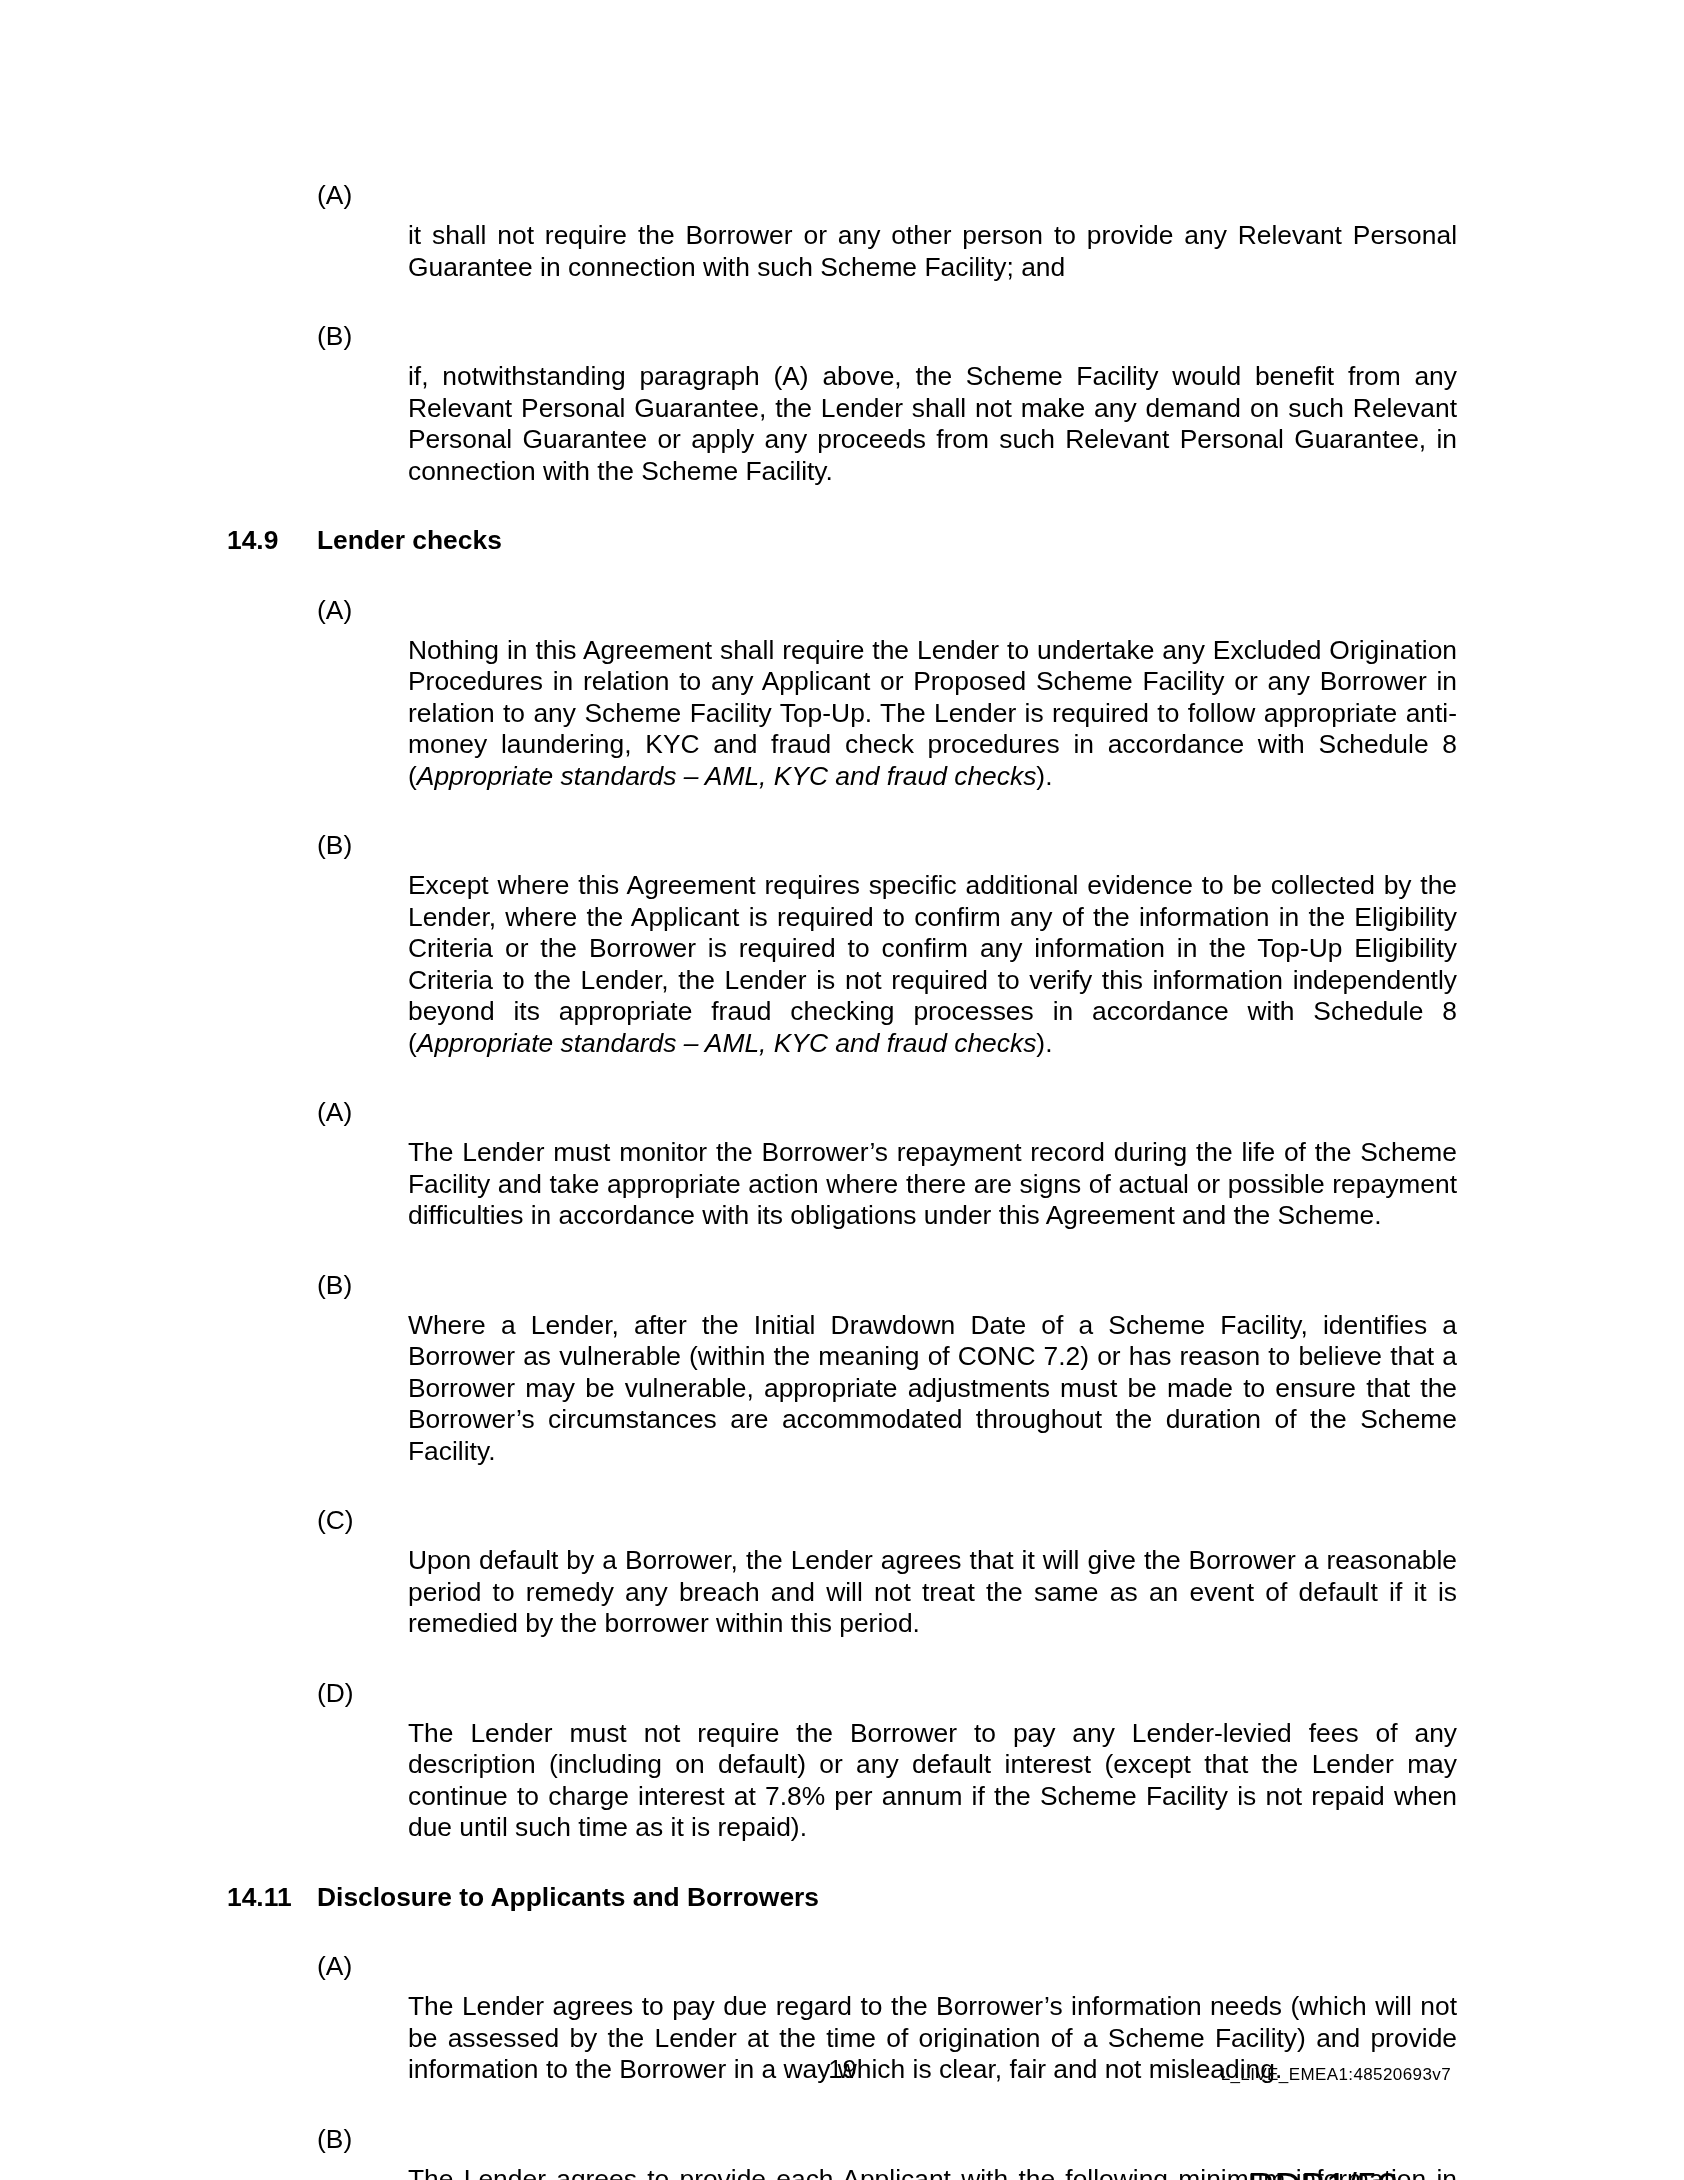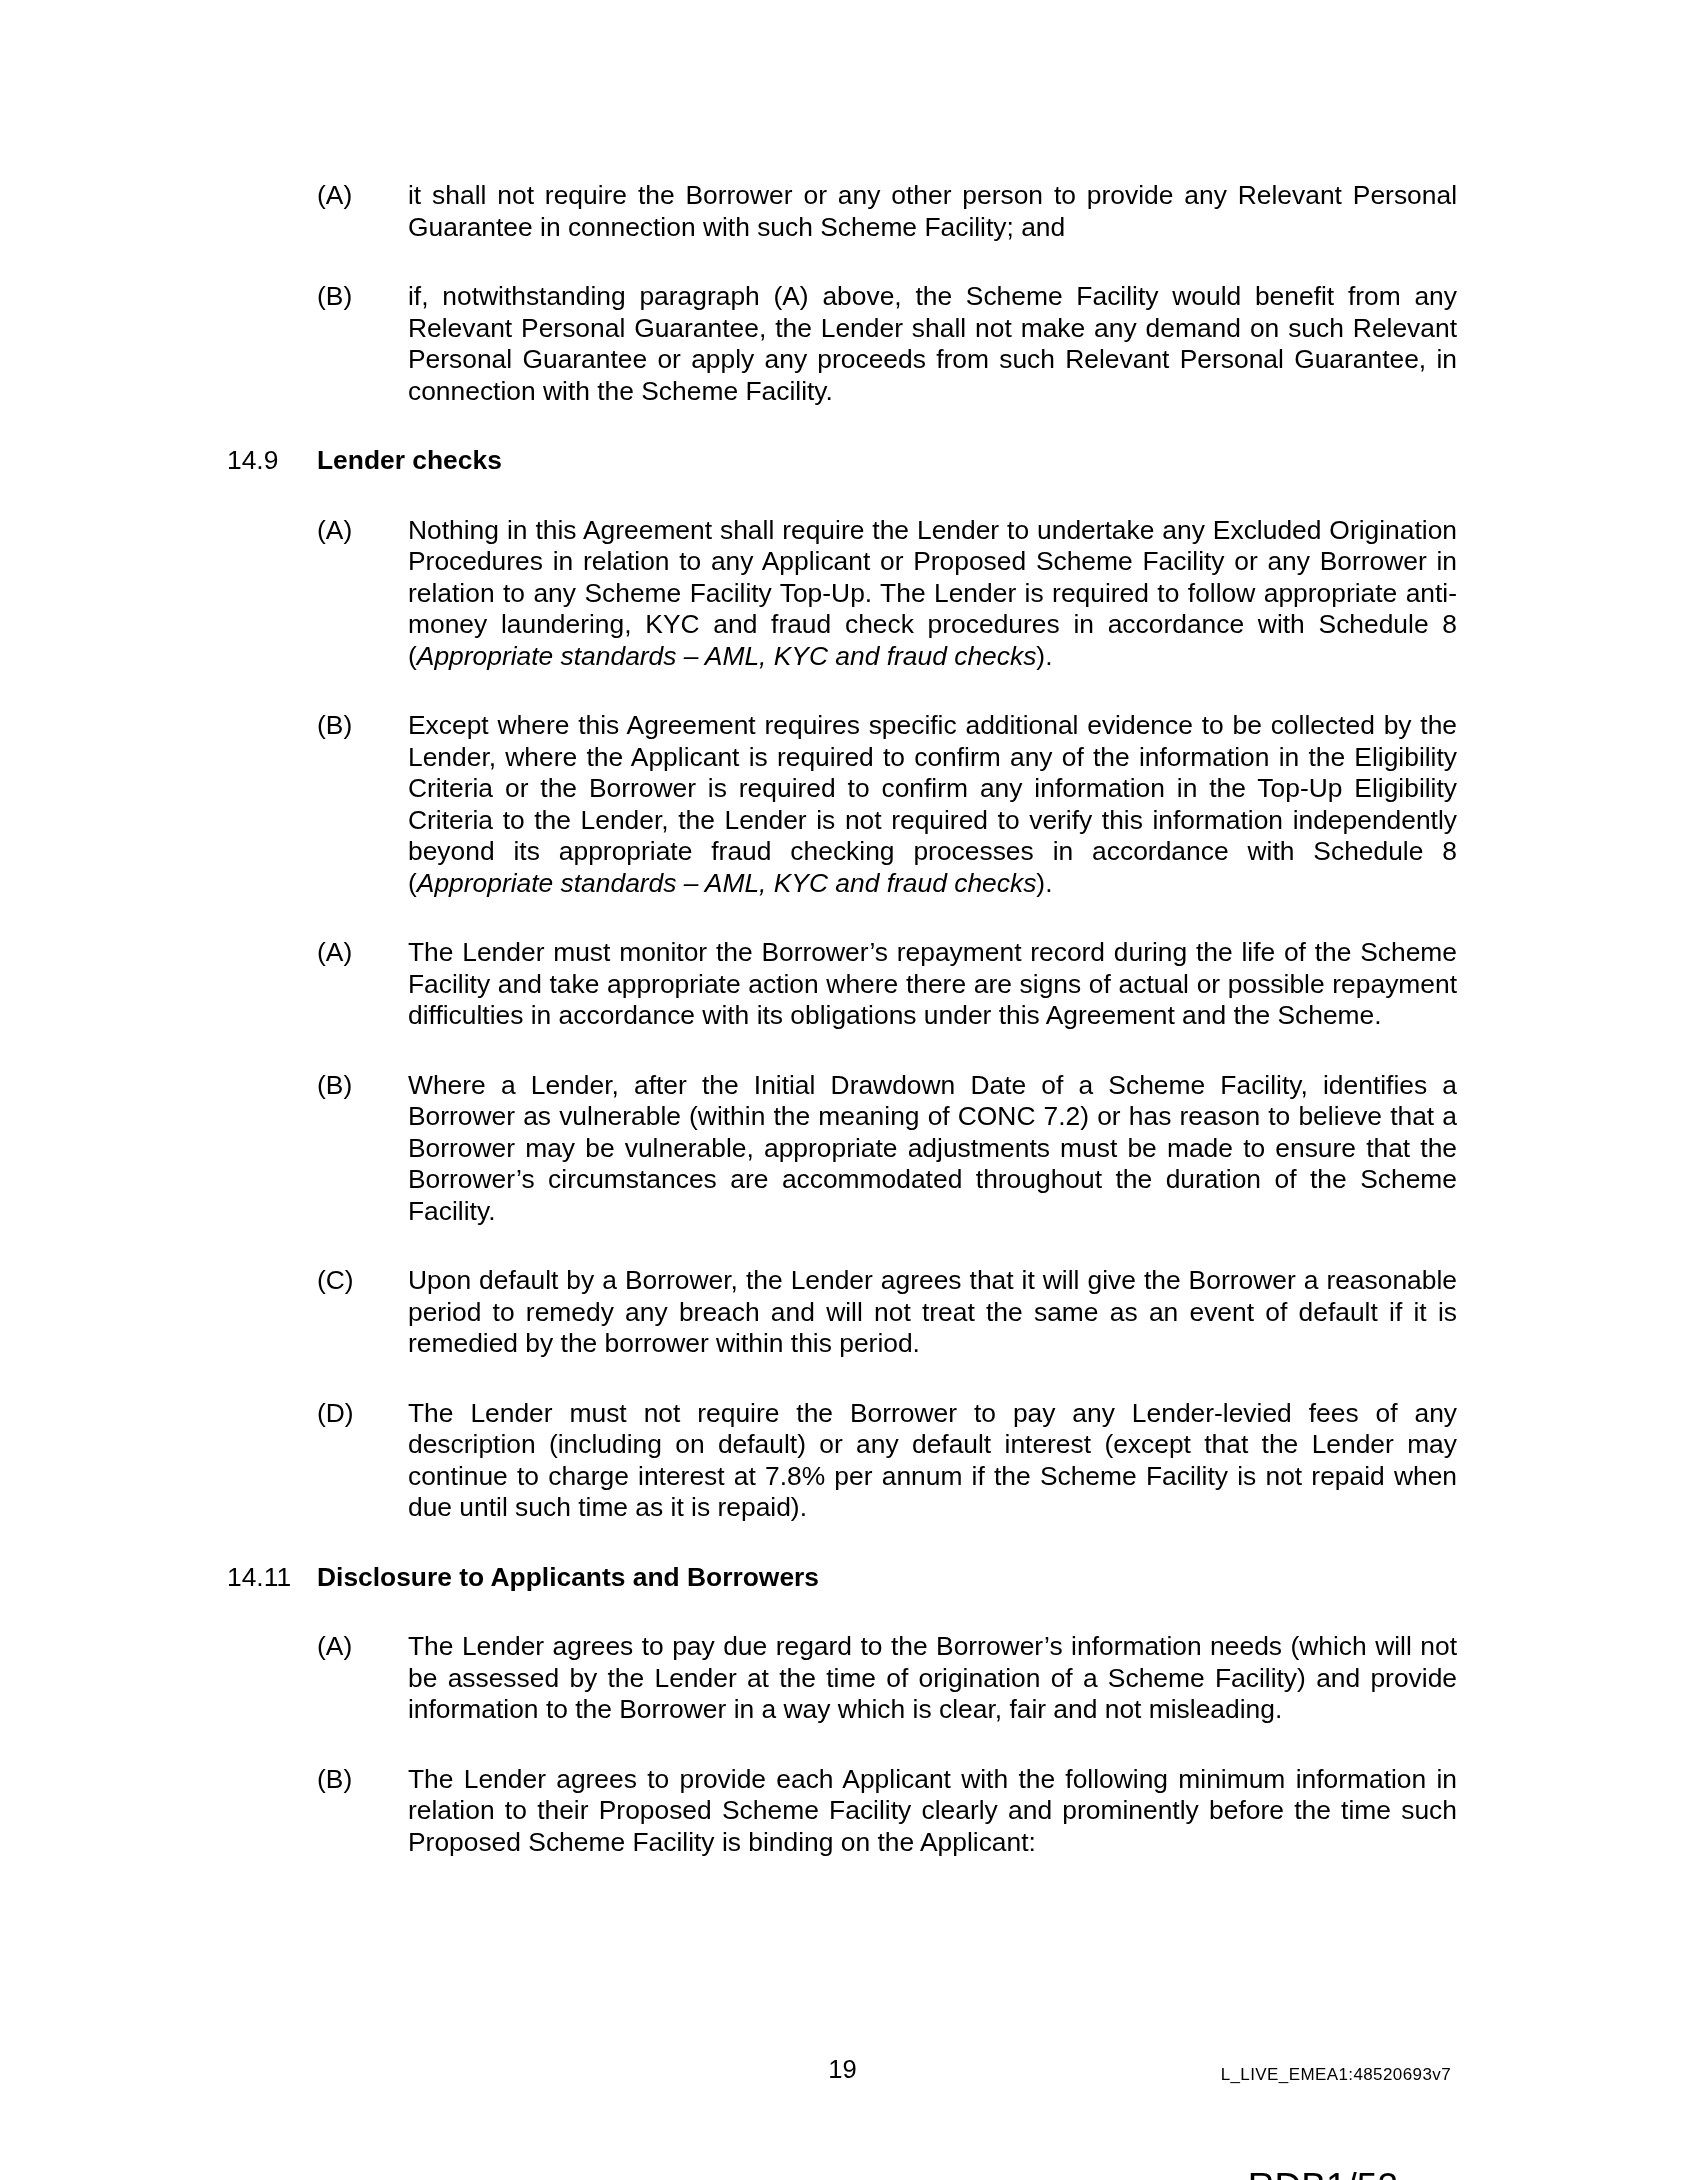--- a/index.html
+++ b/index.html
@@ -29,29 +29,30 @@
     margin-left: 90px;
     margin-bottom: 38px;
   }
   .clause-row .marker {
     flex: 0 0 91px;
     width: 91px;
   }
   .clause-row .clause-body {
     width: 1049px;
     text-align: justify;
+    margin-top: 40px;
   }
   .section-heading {
     display: flex;
     margin-bottom: 38px;
   }
   .section-heading .sec-num {
     flex: 0 0 90px;
     width: 90px;
-    font-weight: normal;
+    font-weight: bold;
   }
   .section-heading .sec-title {
     font-weight: bold;
   }
   .it {
     font-style: italic;
   }
   .footer-pageno {
     position: absolute;
     top: 2054px;

